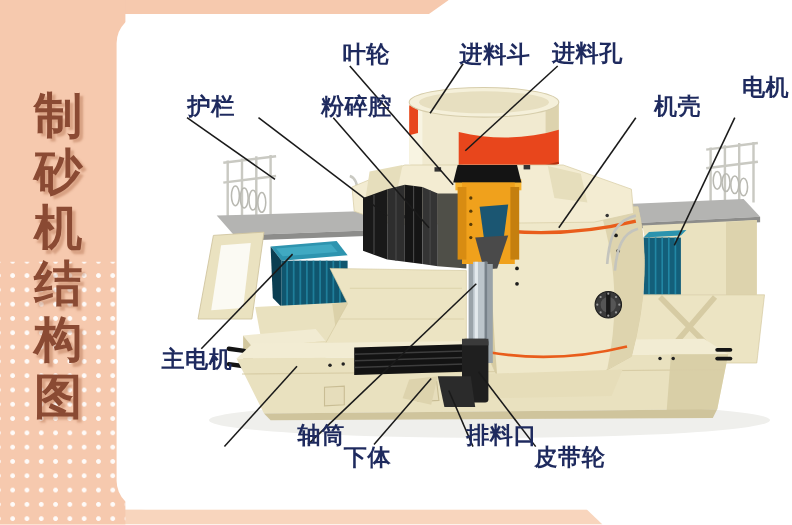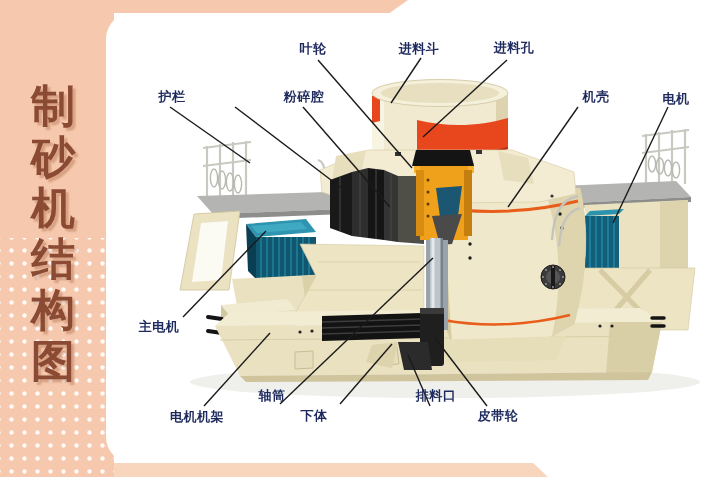--- a/index.html
+++ b/index.html
@@ -27,21 +27,21 @@
   }
   .side-title{
     position:absolute;left:0;top:84px;width:106px;z-index:5;
     display:flex;flex-direction:column;align-items:center;gap:7px;
     color:#8a4a33;font-size:44px;font-weight:bold;line-height:1;
     text-shadow:3px 3px 2px rgba(171,99,66,.40);
   }
   .machine-svg{position:absolute;left:0;top:0;width:720px;height:477px;z-index:6;pointer-events:none;}
   .lbl{
     position:absolute;transform:translate(-50%,-50%);z-index:7;
-    font-size:13px;font-weight:bold;color:#1e2a5e;white-space:nowrap;letter-spacing:.5px;
+    font-size:21px;font-weight:bold;color:#1e2a5e;white-space:nowrap;letter-spacing:.5px;margin-left:20px;
   }
 </style>
 </head>
 <body>
 
 <div class="stage">
 
   <div class="ribbon-top"></div>
   <div class="ribbon-bottom"></div>
   <div class="sidebar"></div>
@@ -274,26 +274,25 @@
       <line x1="183" y1="317" x2="266" y2="231"></line>
       <line x1="204" y1="406" x2="270" y2="333"></line>
       <line x1="280" y1="404" x2="433" y2="258"></line>
       <line x1="340" y1="404" x2="392" y2="344"></line>
       <line x1="430" y1="406" x2="408" y2="355"></line>
       <line x1="487" y1="406" x2="435" y2="338"></line>
     </g>
   </svg>
 
   <div class="lbl" style="left:313px;top:49px">叶轮</div>
-  <div class="lbl" style="left:419px;top:49px">进料斗</div>
+  <div class="lbl" style="left:430px;top:49px">进料斗</div>
   <div class="lbl" style="left:514px;top:48px">进料孔</div>
   <div class="lbl" style="left:172px;top:97px">护栏</div>
   <div class="lbl" style="left:304px;top:97px">粉碎腔</div>
   <div class="lbl" style="left:596px;top:97px">机壳</div>
-  <div class="lbl" style="left:676px;top:99px">电机</div>
+  <div class="lbl" style="left:676px;top:79px">电机</div>
   <div class="lbl" style="left:159px;top:327px">主电机</div>
-  <div class="lbl" style="left:197px;top:417px">电机机架</div>
   <div class="lbl" style="left:272px;top:396px">轴筒</div>
   <div class="lbl" style="left:314px;top:416px">下体</div>
   <div class="lbl" style="left:436px;top:396px">排料口</div>
   <div class="lbl" style="left:498px;top:416px">皮带轮</div>
 
 </div>
 
 </body></html>

